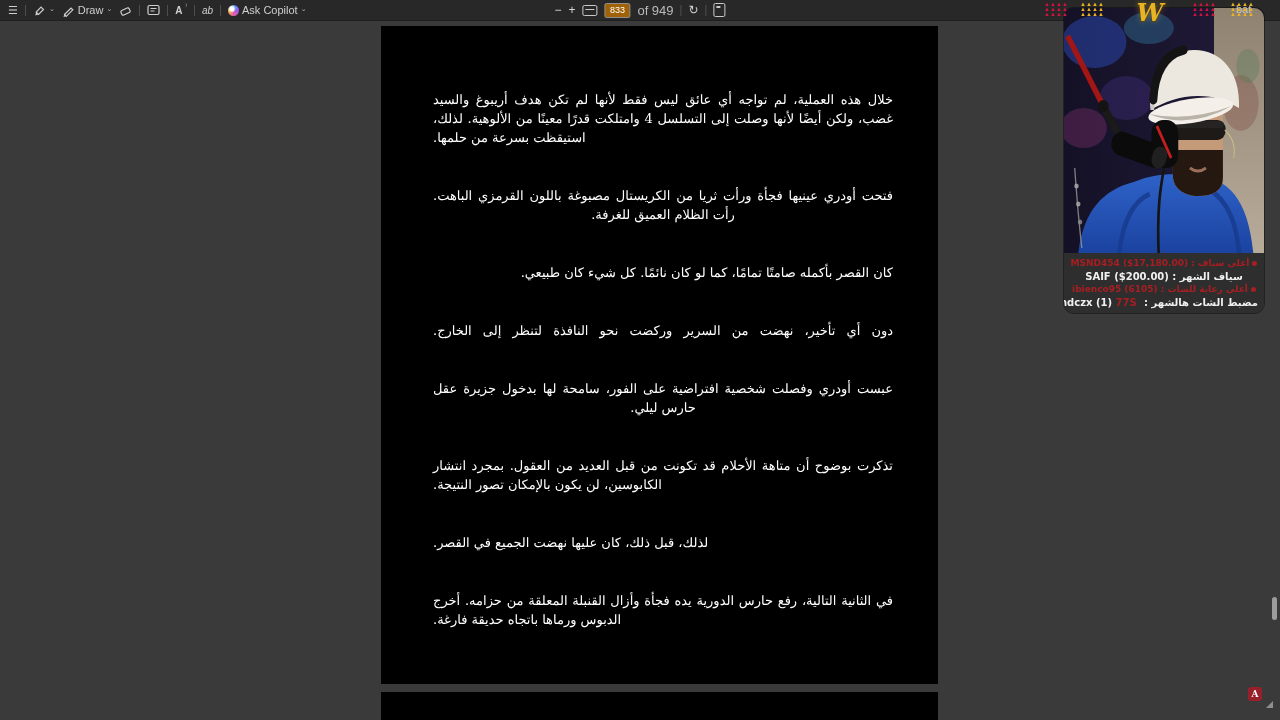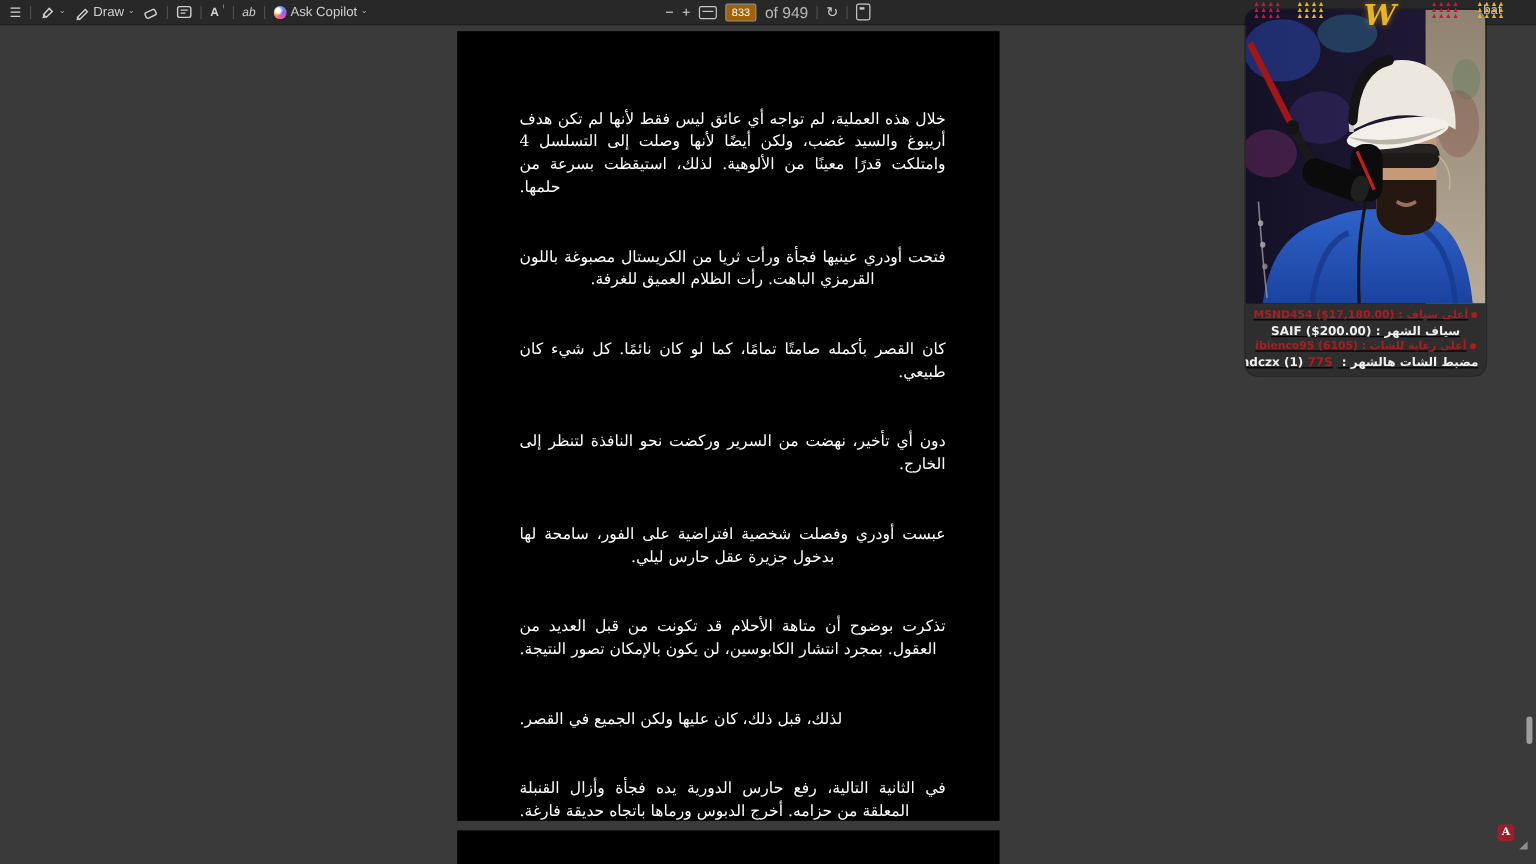--- a/index.html
+++ b/index.html
@@ -30,39 +30,39 @@
   .fit-box:before{content:"";position:absolute;left:2px;right:2px;top:3px;border-top:1.2px solid #c9c9c9;}
   .page-input{width:24px;height:13px;background:#a16207;border:1px solid #8f8f8f;border-radius:2px;
               color:#fff;font-size:9px;text-align:center;padding:0;font-family:"Liberation Sans",sans-serif;}
   .of-label{font-size:13px;color:#b9b9b9;}
   .rot{font-size:12px;}
   .pages-box{width:10px;height:12px;border:1.2px solid #c9c9c9;border-radius:2px;position:relative;}
   .pages-box:before{content:"";position:absolute;left:2px;top:2px;width:4px;height:1.5px;background:#c9c9c9;}
   .acrobat-frag{position:absolute;left:1236px;top:3px;font-size:11px;color:#c4c4c4;z-index:11;}
 
   
-  .page{position:absolute;left:381px;width:452px;background:var(--page-bg,#000);}
+  .page{position:absolute;left:381px;width:557px;background:var(--page-bg,#000);}
   .page1{top:26px;height:658px;}
   .page2{top:692px;height:28px;}
   .page1-inner{padding:64px 45px 0 52px;}
   .par{margin:0 0 39px 0;color:#fff;font-size:13px;line-height:19px;
        direction:rtl;text-align:justify;
        font-family:"DejaVu Serif","Liberation Serif",serif;}
   .last-left{text-align-last:left;}
   .last-center{text-align-last:center;}
   .last-right{text-align-last:right;}
   .last-full{text-align-last:justify;}
 
   
   .scroll-thumb{position:absolute;left:1272px;top:597px;width:5px;height:23px;
                 background:#9d9d9d;border-radius:3px;z-index:3;}
 
   
-  .overlay{position:absolute;left:1038px;top:8px;width:200px;z-index:10;
-           border-radius:10px;overflow:hidden;box-shadow:0 0 0 1px rgba(0,0,0,.4);text-decoration:underline;}
+  .overlay{position:absolute;left:1064px;top:8px;width:200px;z-index:10;
+           border-radius:10px;overflow:hidden;box-shadow:0 0 0 1px rgba(0,0,0,.4);}
   .cam{height:245px;position:relative;background:#161226;}
   .cam svg{position:absolute;left:0;top:0;width:100%;height:100%;}
   .stats{height:60px;background:var(--overlay-panel-bg,#2e2e2e);
          display:flex;flex-direction:column;justify-content:space-evenly;
          padding:2px 6px;box-sizing:border-box;}
   .stat-line{direction:rtl;text-align:center;font-weight:bold;white-space:nowrap;
              font-family:"DejaVu Sans","Liberation Sans",sans-serif;}
   .stat-red{color:var(--stat-red,#a81e22);font-size:9px;}
   .stat-white{color:var(--stat-white,#f0f0f0);font-size:10px;}
   .bullet{display:inline-block;width:5px;height:5px;border-radius:50%;
@@ -170,21 +170,21 @@
   <span class="acrobat-frag">bat</span>
 
   <div class="page page1">
     <div class="page1-inner">
       <p class="par last-left" dir="rtl" lang="ar">خلال هذه العملية، لم تواجه أي عائق ليس فقط لأنها لم تكن هدف أريبوغ والسيد غضب، ولكن أيضًا لأنها وصلت إلى التسلسل 4 وامتلكت قدرًا معينًا من الألوهية. لذلك، استيقظت بسرعة من حلمها.</p>
       <p class="par last-center" dir="rtl" lang="ar">فتحت أودري عينيها فجأة ورأت ثريا من الكريستال مصبوغة باللون القرمزي الباهت. رأت الظلام العميق للغرفة.</p>
       <p class="par last-right" dir="rtl" lang="ar">كان القصر بأكمله صامتًا تمامًا، كما لو كان نائمًا. كل شيء كان طبيعي.</p>
       <p class="par last-full" dir="rtl" lang="ar">دون أي تأخير، نهضت من السرير وركضت نحو النافذة لتنظر إلى الخارج.</p>
       <p class="par last-center" dir="rtl" lang="ar">عبست أودري وفصلت شخصية افتراضية على الفور، سامحة لها بدخول جزيرة عقل حارس ليلي.</p>
       <p class="par last-left" dir="rtl" lang="ar">تذكرت بوضوح أن متاهة الأحلام قد تكونت من قبل العديد من العقول. بمجرد انتشار الكابوسين، لن يكون بالإمكان تصور النتيجة.</p>
-      <p class="par last-left" dir="rtl" lang="ar">لذلك، قبل ذلك، كان عليها ولكن الجميع في القصر.</p>
+      <p class="par last-left" dir="rtl" lang="ar">لذلك، قبل ذلك، كان عليها نهضت الجميع في القصر.</p>
       <p class="par last-left" dir="rtl" lang="ar">في الثانية التالية، رفع حارس الدورية يده فجأة وأزال القنبلة المعلقة من حزامه. أخرج الدبوس ورماها باتجاه حديقة فارغة.</p>
     </div>
   </div>
   <div class="page page2"></div>
 
   <div class="scroll-thumb"></div>
 
   <div class="overlay">
     <div class="cam">
       <svg viewBox="0 0 224 245" preserveAspectRatio="none">

